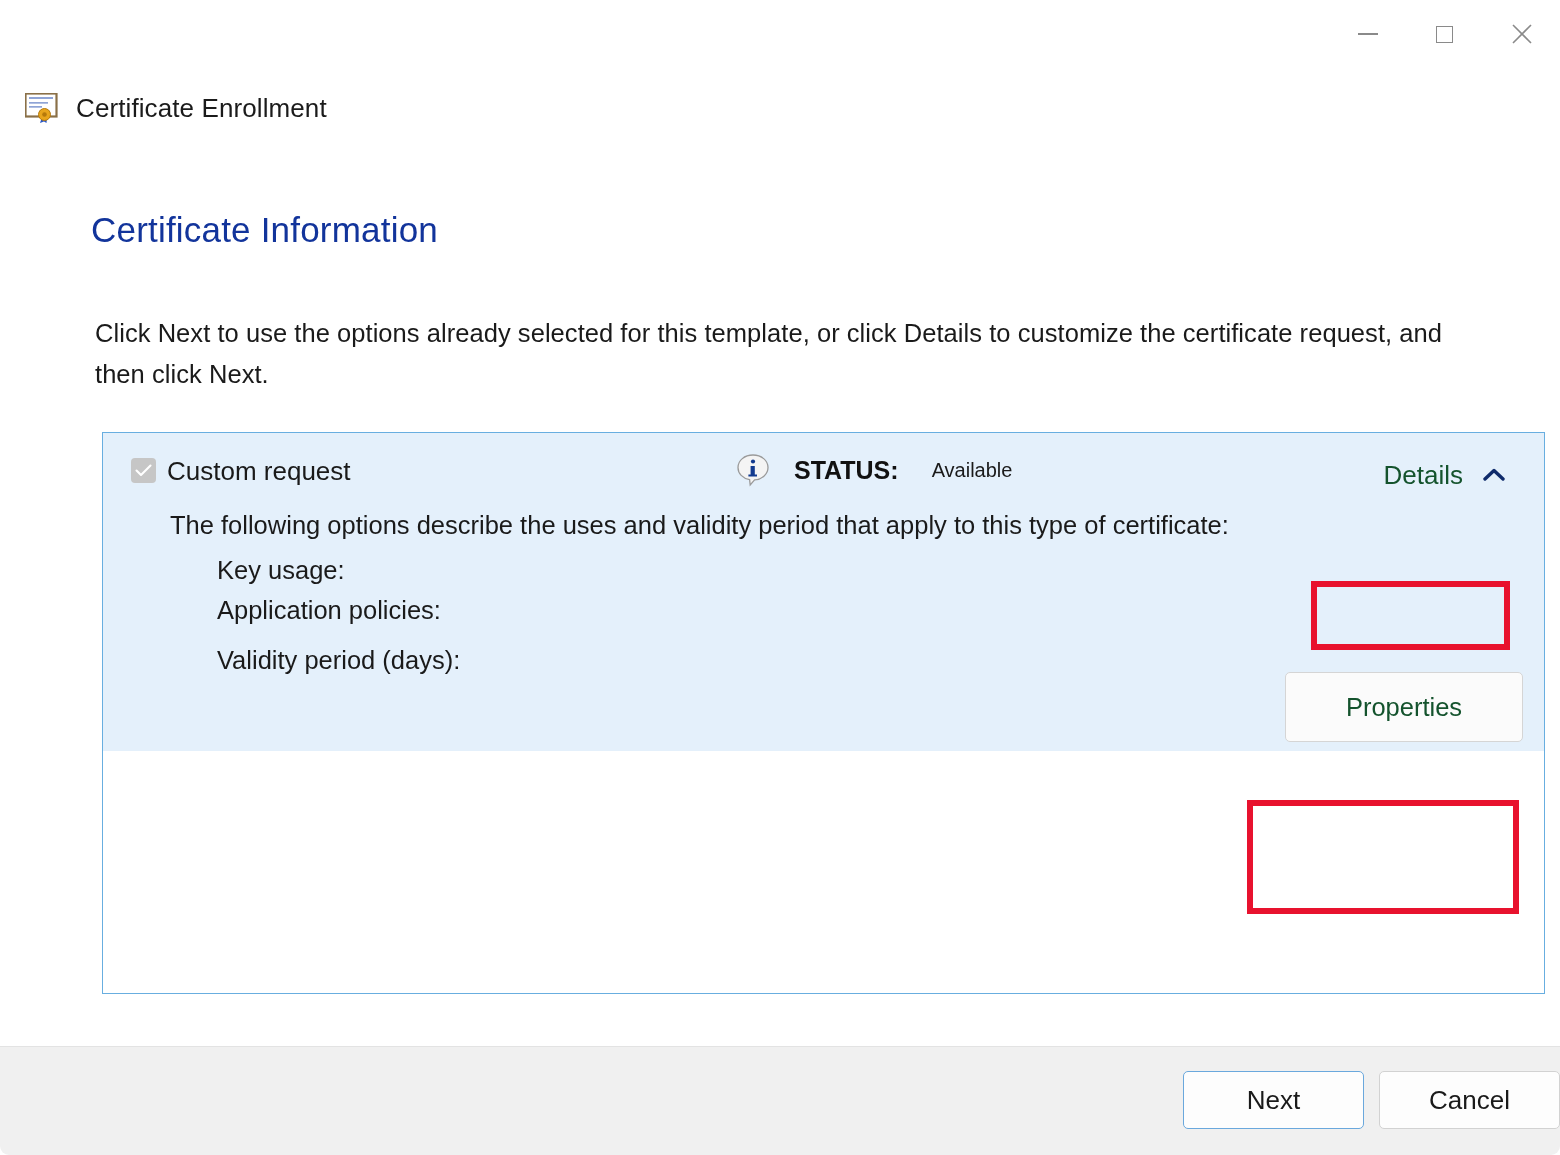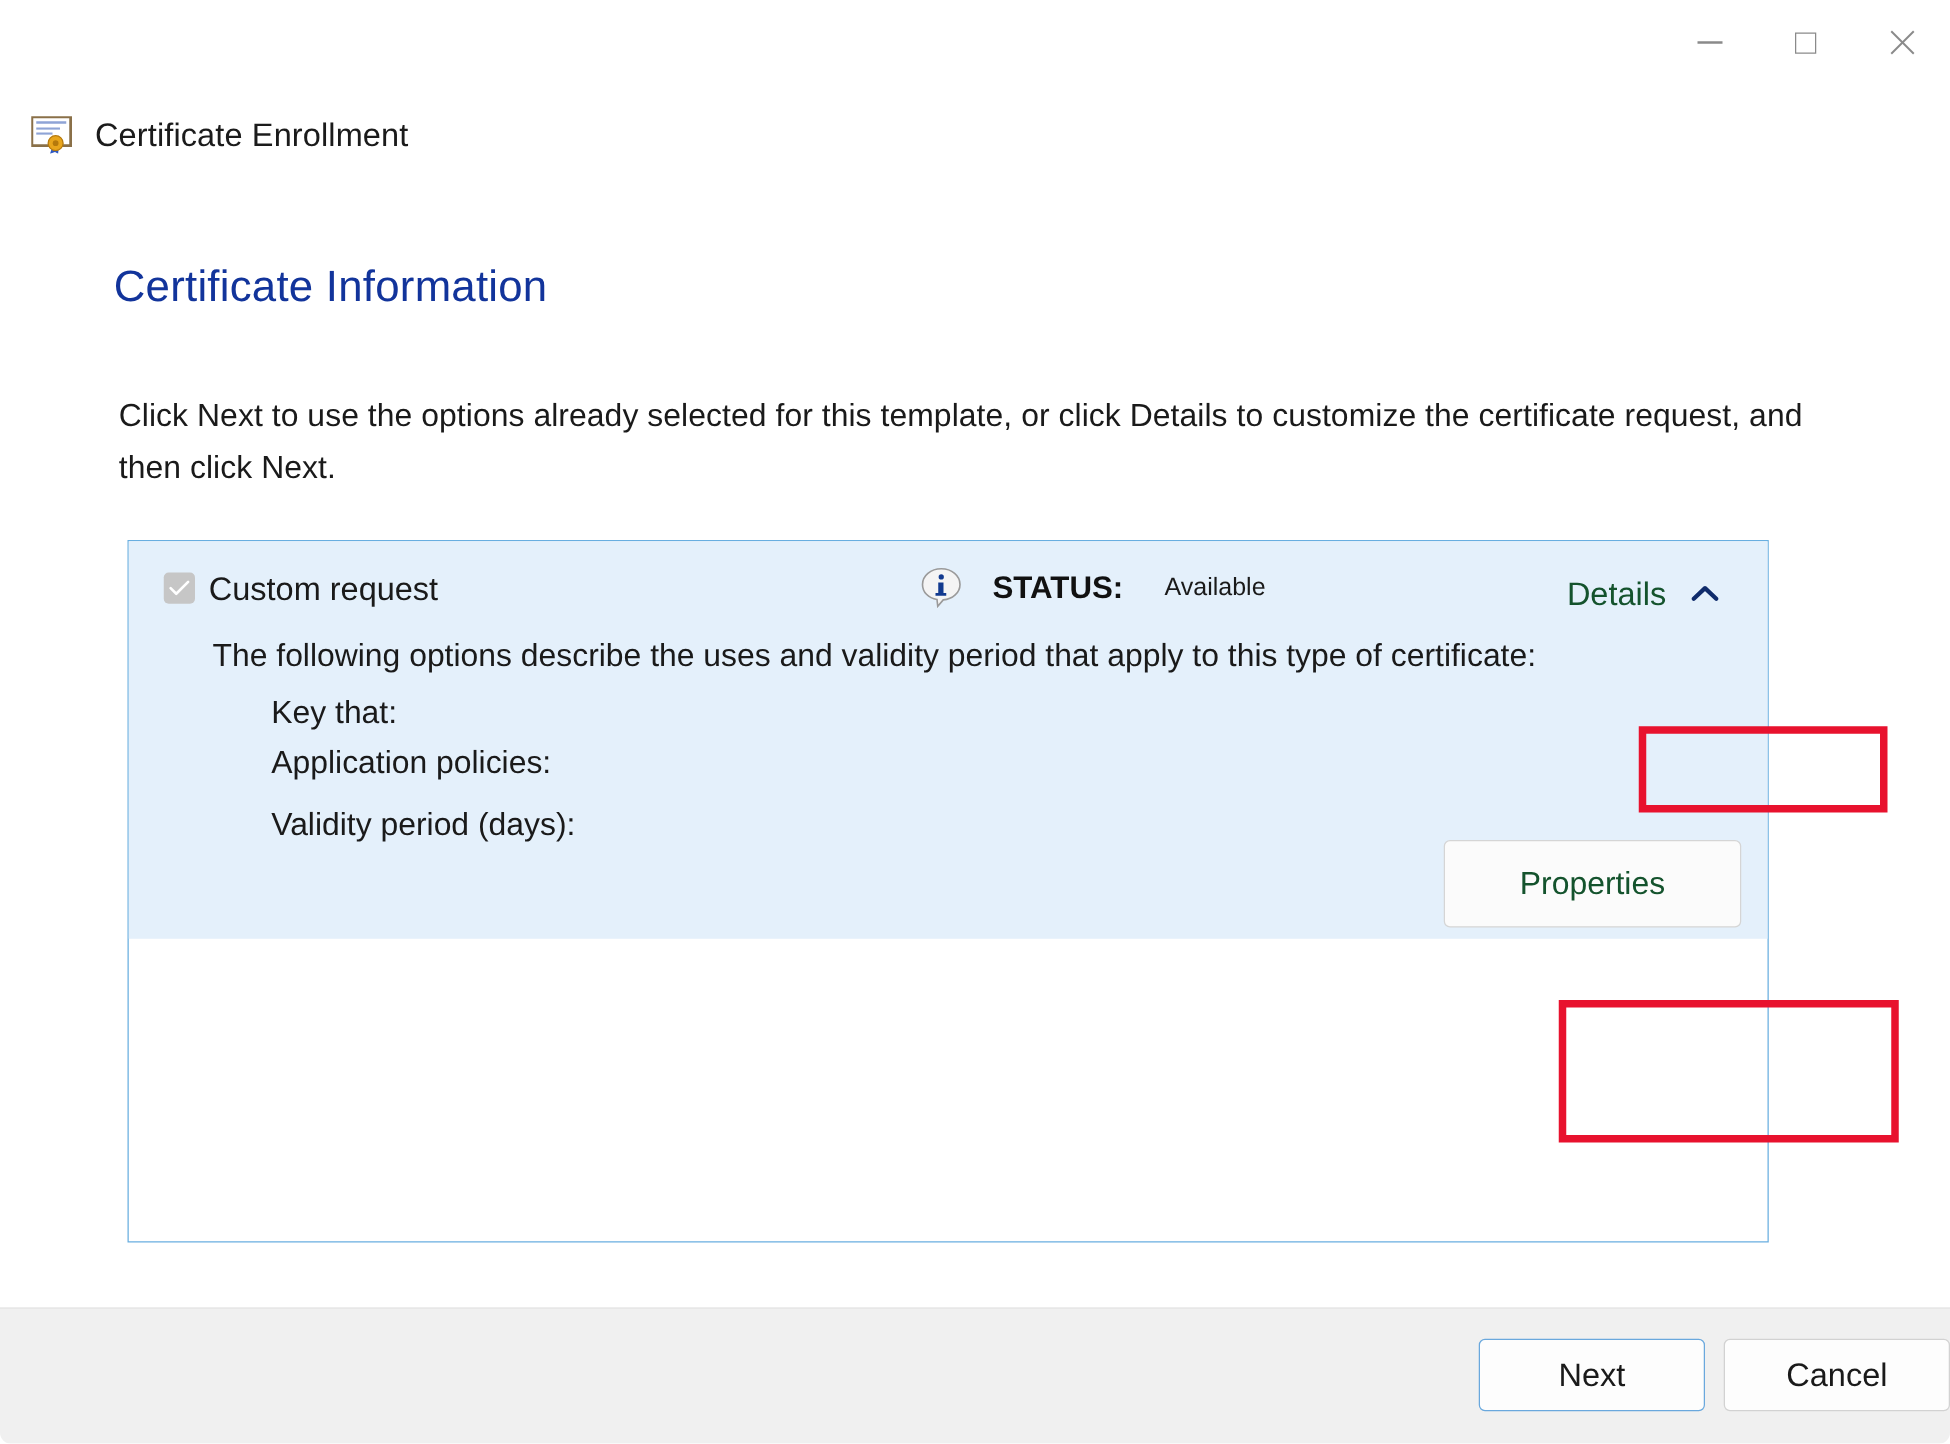--- a/index.html
+++ b/index.html
@@ -115,21 +115,21 @@
     color: #1a1a1a;
     line-height: 41px;
     letter-spacing: 0.05px;
   }
 
   
   #listbox {
     position: absolute;
     top: 282px;
     left: 102px;
-    width: 1313px;
+    width: 1443px;
     height: 562px;
     border: 1.6px solid #68aee0;
     box-sizing: border-box;
     background: #ffffff;
   }
   #template-item {
     position: absolute;
     top: 0; left: 0; right: 0;
     height: 318px;
     background: #e4f0fb;
@@ -376,21 +376,21 @@
           <button id="details-link">
             <span id="details-label">Details</span>
             <svg id="details-chevron" width="22" height="14" viewBox="0 0 22 14">
               <polyline points="2,11 11,2.5 20,11" fill="none" stroke="#0f2b6b" stroke-width="3.4" stroke-linecap="round" stroke-linejoin="round"></polyline>
             </svg>
           </button>
         </div>
 
         <div id="desc-line">The following options describe the uses and validity period that apply to this type of certificate:</div>
 
-        <div class="detail-line" id="detail-key-usage">Key that:</div>
+        <div class="detail-line" id="detail-key-usage">Key usage:</div>
         <div class="detail-line" id="detail-app-policies">Application policies:</div>
         <div class="detail-line" id="detail-validity">Validity period (days):</div>
 
         <button id="properties-button">Properties</button>
       </div>
     </div>
 
     <div class="redbox" id="redbox-details"></div>
     <div class="redbox" id="redbox-properties"></div>
   </div>

